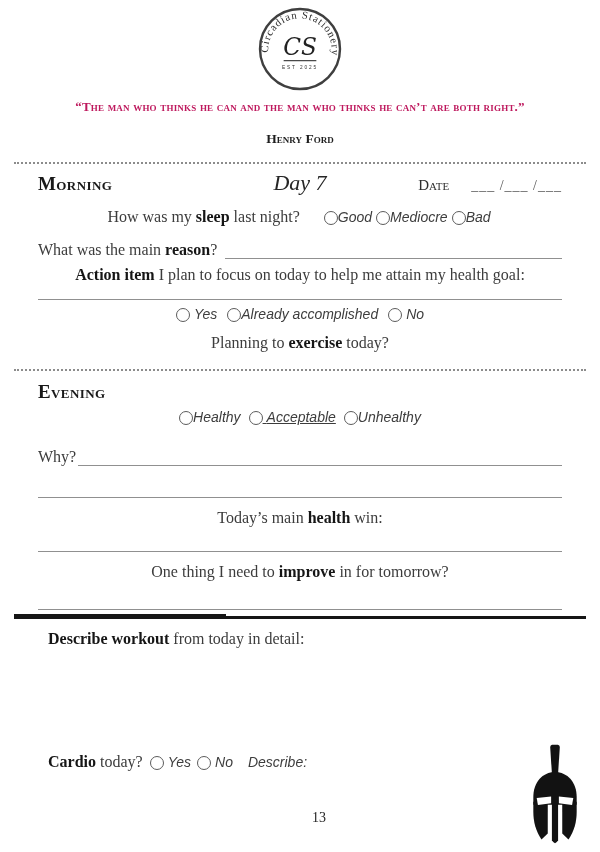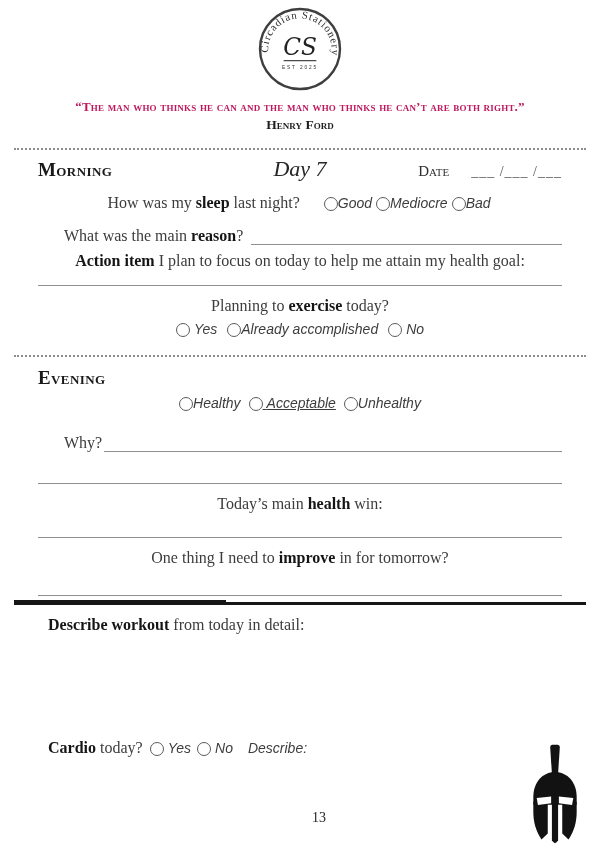--- a/index.html
+++ b/index.html
@@ -11,21 +11,21 @@
   b { color:#151515; }
   .center { text-align:center; }
   
   .logo-wrap { text-align:center; }
   
   .quote {
     text-align:center; font-variant:small-caps; font-weight:700;
     font-size:13px; letter-spacing:.2px; color:#be185d; white-space:nowrap; margin-top:3px;
   }
   .author { text-align:center; font-variant:small-caps; font-weight:700;
-    font-size:13.5px; color:#1e1e1e; margin-top:2px; }
+    font-size:13.5px; color:#1e1e1e; margin-top:16px; }
   
   .dotted { margin:15px -24px 0; border-top:2.6px dotted #8c8c8c; height:0; }
   .thick { margin:6px -24px 0; height:3px; background:#161616; position:relative; }
   .thick::before { content:""; position:absolute; top:-2.5px; left:0; width:212px; height:3px; background:#161616; }
   
   .head-row { display:flex; align-items:baseline; margin-top:6px; }
   .head-left { width:165px; }
   .head-center { flex:1; text-align:center; }
   .head-right { width:165px; text-align:right; white-space:nowrap; }
   .section-head { font-variant:small-caps; font-weight:600; font-size:19px;
@@ -33,21 +33,21 @@
   .day-title { font-style:italic; font-size:22px; color:#262626; }
   .date-label { font-variant:small-caps; font-size:15px; color:#2e2e2e; }
   .date-blanks { font-size:14px; color:#555; letter-spacing:1px; }
   
   .radio { width:14px; height:14px; border:1.6px solid #5c5c5c; border-radius:50%;
     display:inline-block; vertical-align:-2.5px; background:#fff; box-sizing:border-box; }
   .opt { white-space:nowrap; margin:0 5px; }
   .opt-label { font-family:"Liberation Sans", sans-serif; font-style:italic;
     font-size:14px; color:#3d3d3d; }
   
-  .fill-row { display:flex; align-items:flex-end;margin-left:26px; }
+  .fill-row { display:flex; align-items:flex-end; }
   .fill-line { flex:1; border-bottom:1.7px solid #909090; height:1.05em; margin-left:8px; }
   .hr-line { border-bottom:1.7px solid #909090; height:0; }
   .q-spacer { display:inline-block; width:14px; }
   .indent { padding-left:10px; }
   .page-number { position:absolute; left:0; right:0; bottom:26px; text-align:center;
     font-size:14px; color:#1f1f1f;padding-left:38px; }
   .helmet { position:absolute; right:16px; top:744px; }
 </style>
 </head>
 <body>
@@ -95,27 +95,27 @@
       <b>reason</b><span>?</span></span>
     <span class="fill-line"></span>
   </div>
 
   <div class="center" style="margin-top:7px;">
     <b>Action item</b>
     <span>I plan to focus on today to help me attain my health goal:</span>
   </div>
   <div class="hr-line" style="margin-top:15px;"></div>
 
+  <div class="center" style="margin-top:5px;">
+    <span class="opt"><span class="radio"></span> <span class="opt-label">Yes</span></span><span class="opt"><span class="radio"></span><span class="opt-label">Already accomplished</span></span><span class="opt"><span class="radio"></span> <span class="opt-label">No</span></span>
+  </div>
   <div class="center" style="margin-top:11px;">
     <span>Planning to</span>
     <b>exercise</b>
     <span>today?</span>
-  </div>
-  <div class="center" style="margin-top:5px;">
-    <span class="opt"><span class="radio"></span> <span class="opt-label">Yes</span></span><span class="opt"><span class="radio"></span><span class="opt-label">Already accomplished</span></span><span class="opt"><span class="radio"></span> <span class="opt-label">No</span></span>
   </div>
 
   <div class="dotted" style="margin-top:17px;"></div>
 
   <div class="section-head" style="margin-top:10px;">Evening</div>
   <div class="center" style="margin-top:5px;">
     <span class="opt" style="margin:0 4px;"><span class="radio"></span><span class="opt-label">Healthy</span></span><span class="opt" style="margin:16px 4px;text-decoration:underline;"><span class="radio"></span> <span class="opt-label">Acceptable</span></span><span class="opt" style="margin:0 4px;"><span class="radio"></span><span class="opt-label">Unhealthy</span></span>
   </div>
 
   <div class="fill-row" style="margin-top:22px;">

